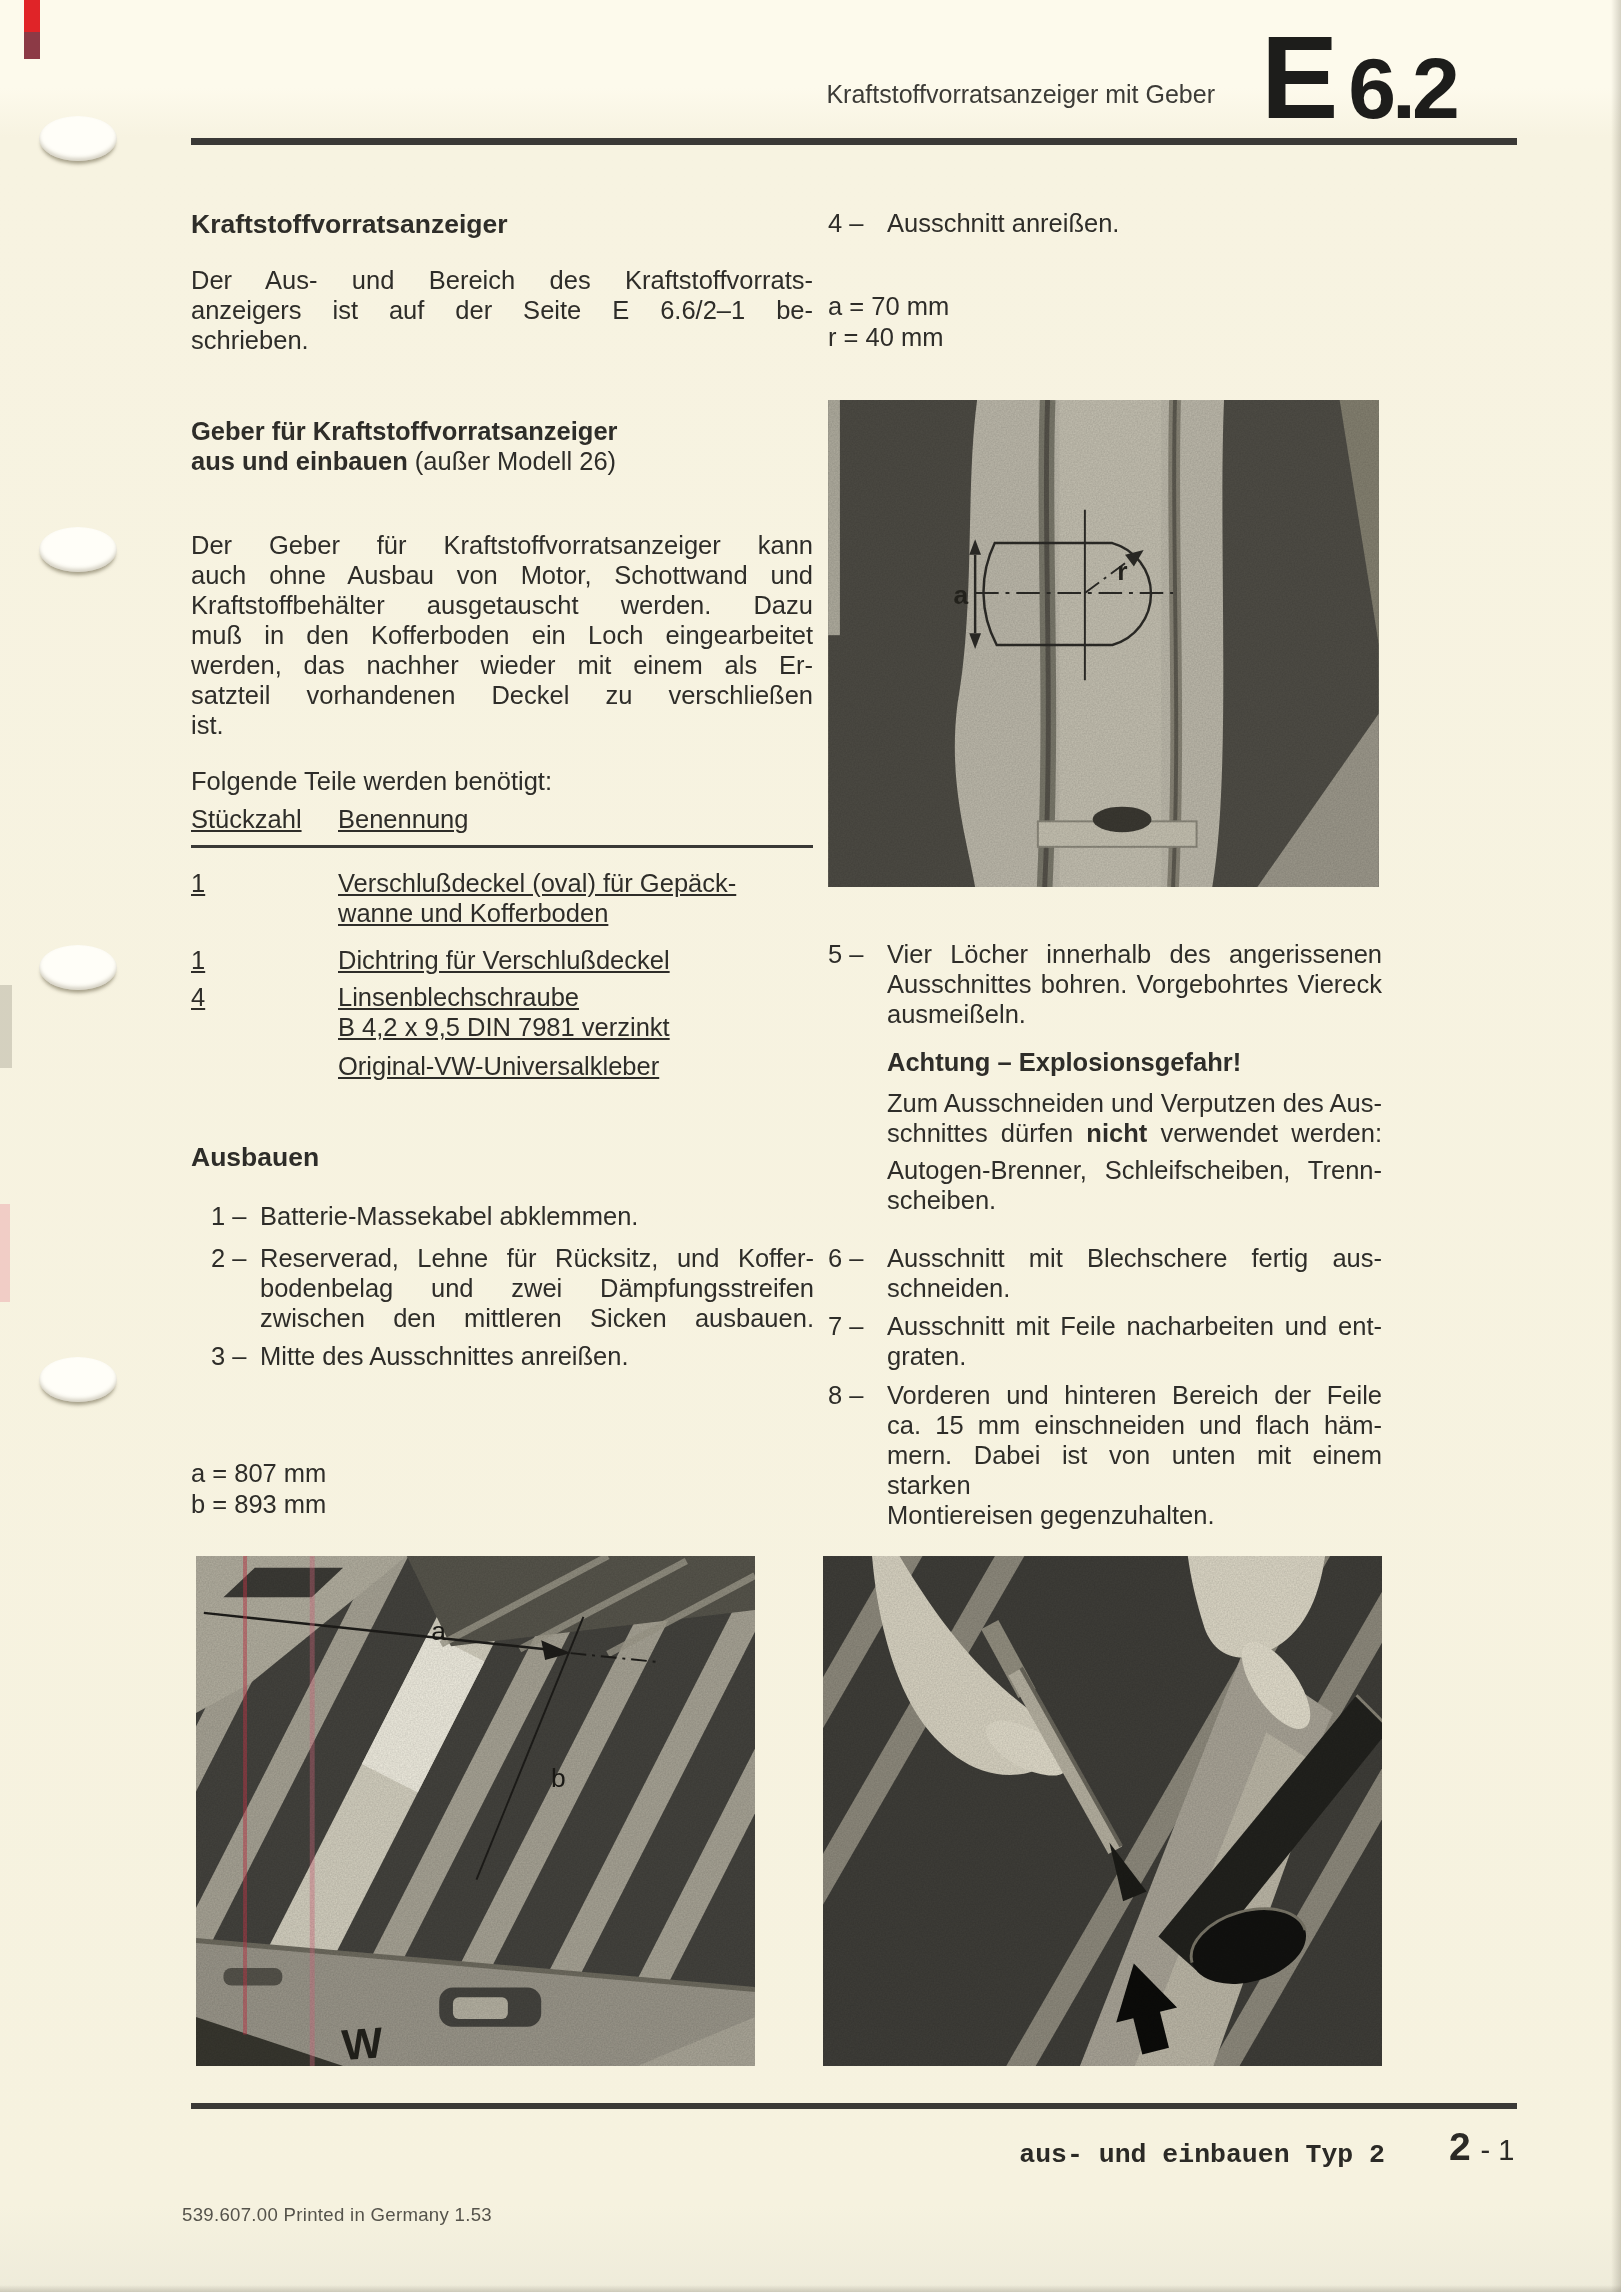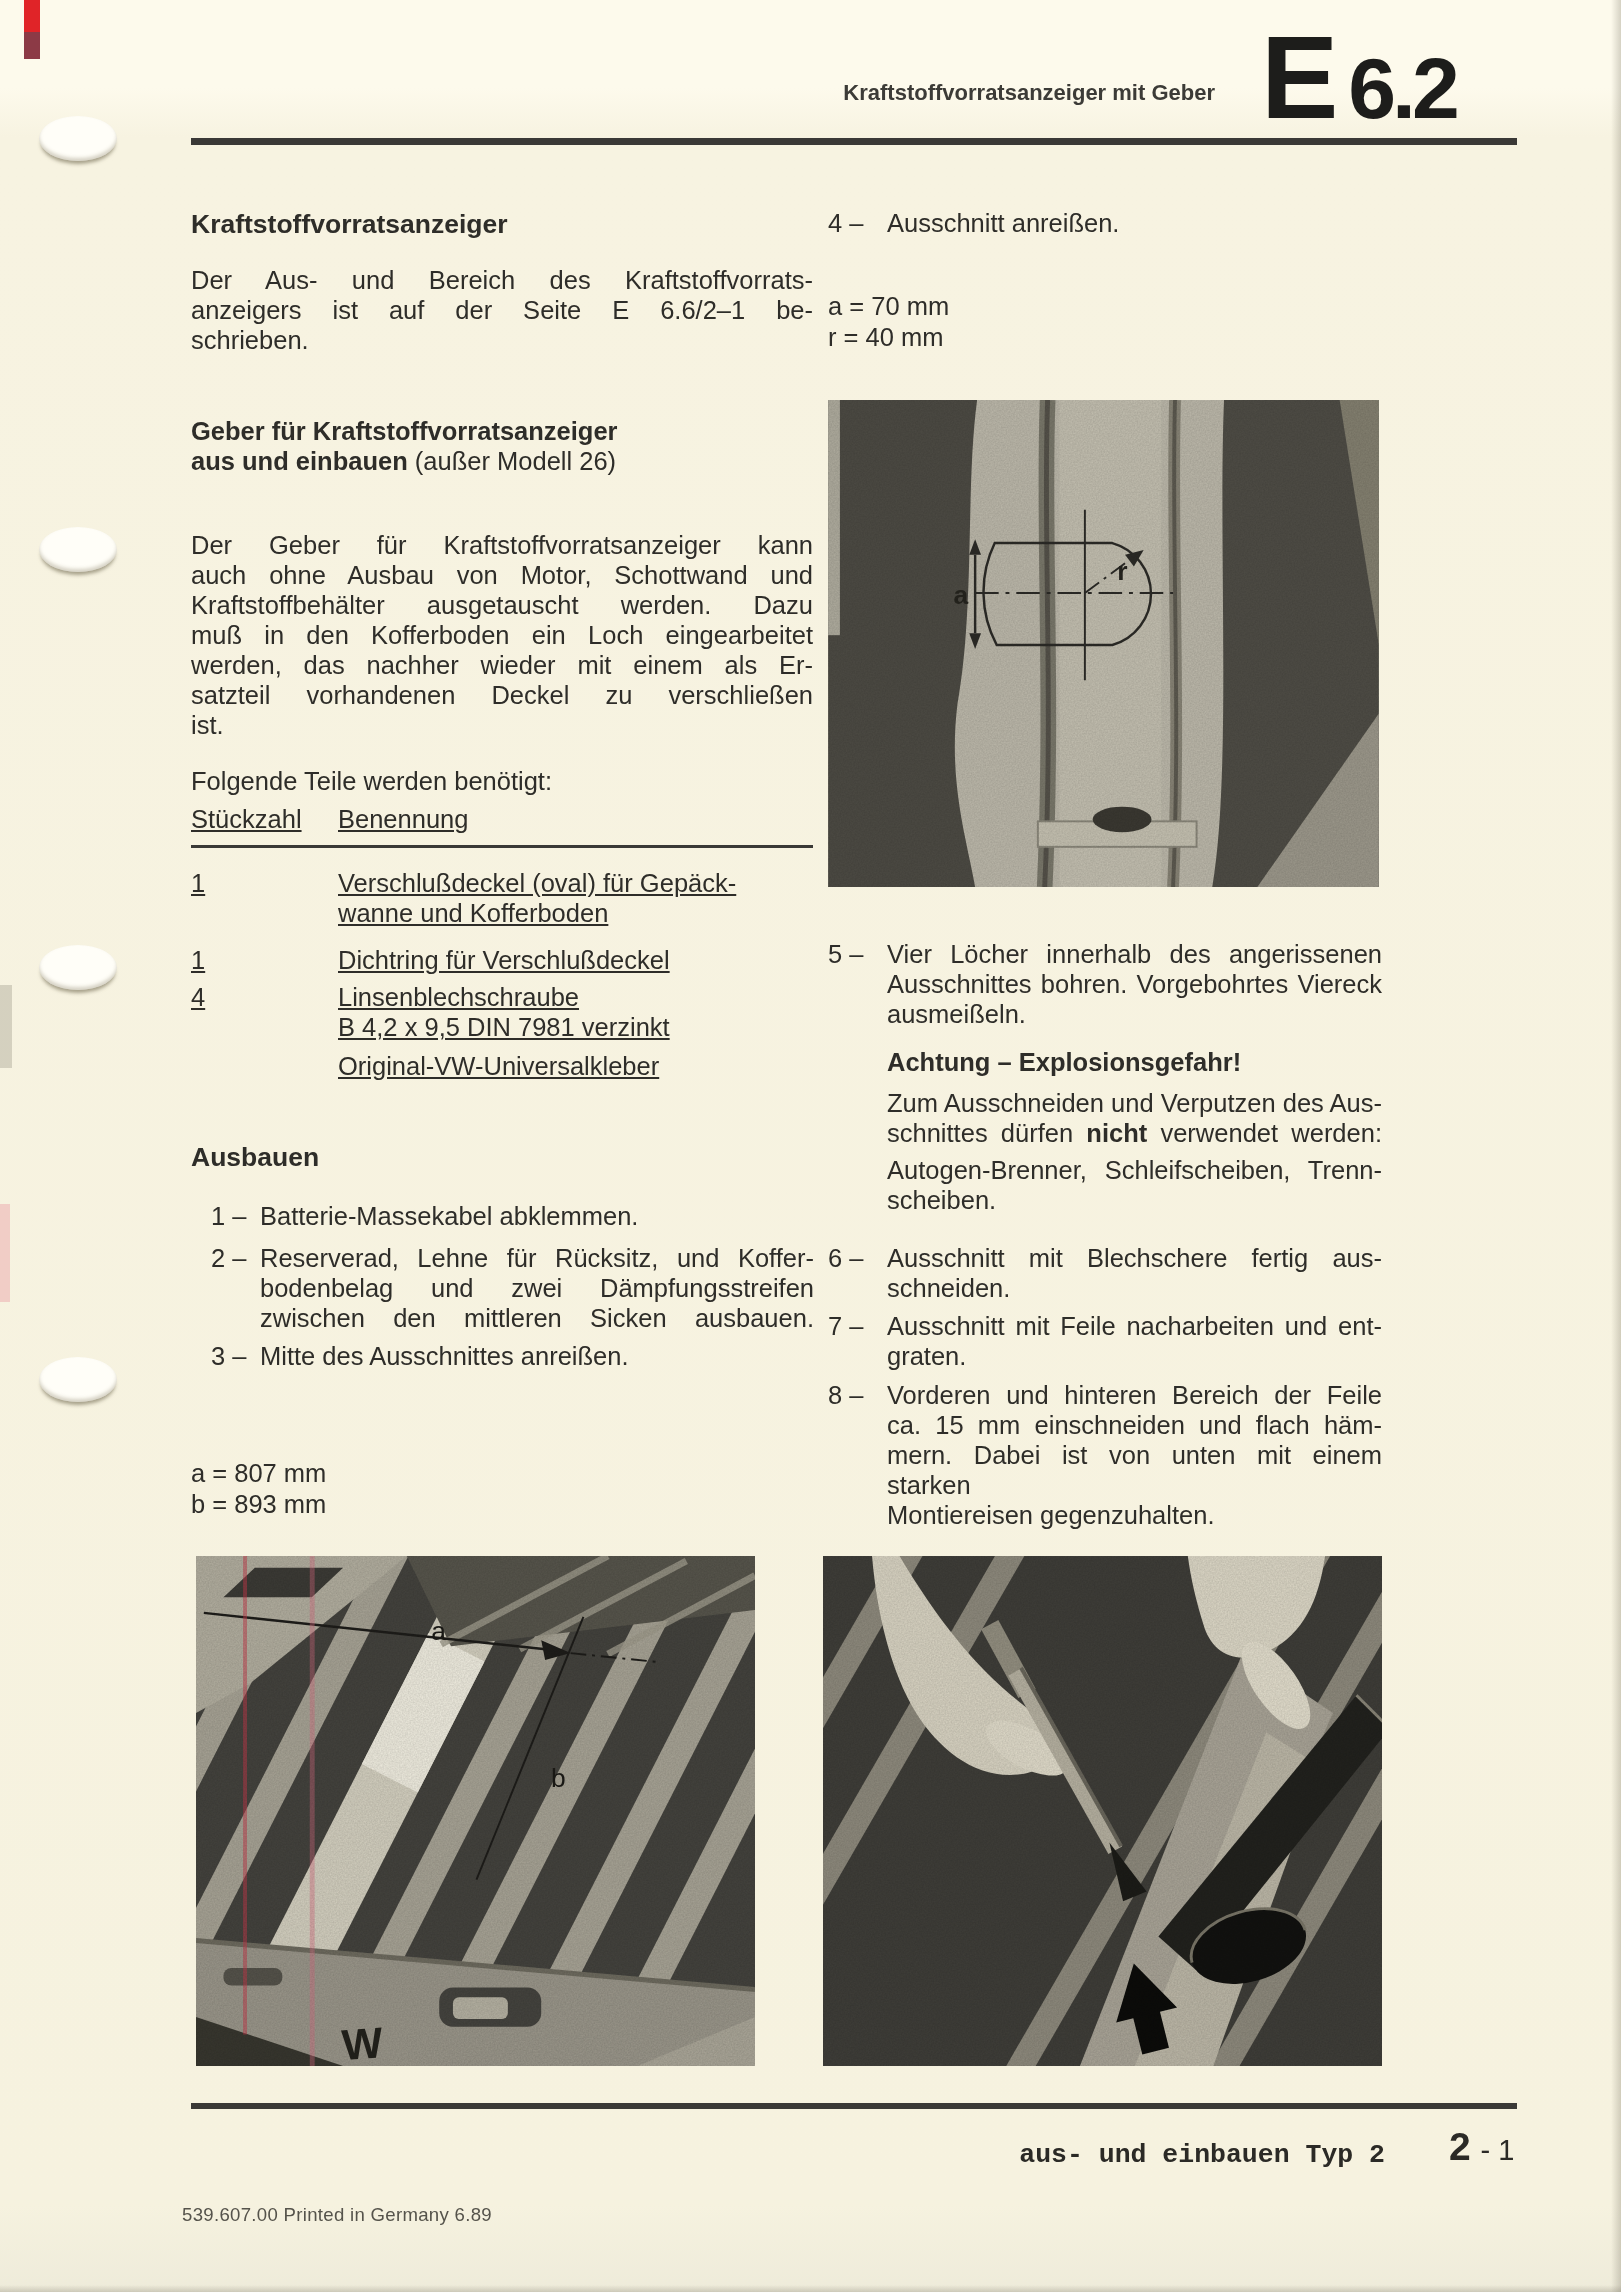--- a/index.html
+++ b/index.html
@@ -6,21 +6,21 @@
   .page{position:relative;width:1621px;height:2293px;margin:0 auto;overflow:hidden;
         background:linear-gradient(180deg,#fdfaec 0px,#fdfaec 88px,#f7f3e1 137px,#f6f2df 2205px,#eeebda 2293px);
         font-family:"Liberation Sans",sans-serif;color:#2e2d29;}
   .abs{position:absolute;}
   .rule{position:absolute;background:#3a3936;}
   .bl{font-size:25.5px;line-height:30px;}
   .line{text-align:left;}
   .jl{text-align:justify;text-align-last:justify;}
   .b{font-weight:700;}
   .h1{font-size:26.5px;font-weight:700;line-height:30px;}
-  .runtitle{font-size:22px;color:#3c3b37;font-weight:bold;}
+  .runtitle{font-size:25px;color:#3c3b37;}
   .badge{display:flex;align-items:baseline;gap:11.8px;color:#1d1d1b;}
   .badge .big{font-size:116px;font-weight:700;line-height:0.85;letter-spacing:-2px;}
   .badge .small{font-size:86px;font-weight:700;line-height:0.85;letter-spacing:-3.9px;}
   .step{position:absolute;display:flex;}
   .snum{flex:0 0 49px;}
   .snum.r{flex:0 0 59px;}
   .stext{flex:1 1 auto;}
   .tablerow{position:absolute;display:flex;text-decoration:underline;}
   .qty{flex:0 0 147px;}
   .pname{flex:1 1 auto;}
@@ -340,16 +340,16 @@
       </g>
     </svg>
   </div>
 
   <div class="rule" style="left:191px;top:2103px;width:1326px;height:5.9px"></div>
   <div class="abs footer-caption" style="left:828px;top:2140px;width:557px">aus- und einbauen Typ 2</div>
   <div class="abs pagenum" style="left:1449px;top:2125px">
     <span class="maj">2</span>
     <span class="min">- 1</span>
   </div>
-  <div class="abs printinfo" style="left:182px;top:2204px">539.607.00 Printed in Germany 6.89</div>
+  <div class="abs printinfo" style="left:182px;top:2204px">539.607.00 Printed in Germany 1.53</div>
 
 </div>
 
 
 </body></html>

